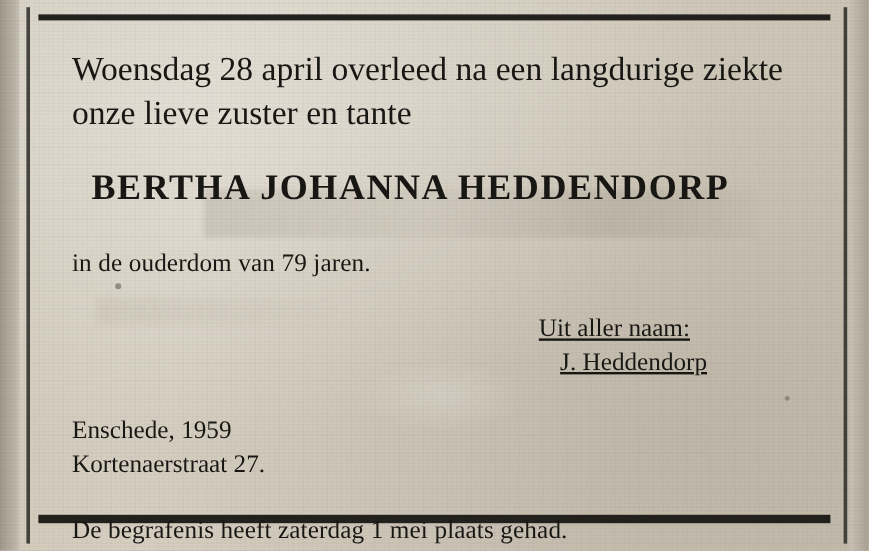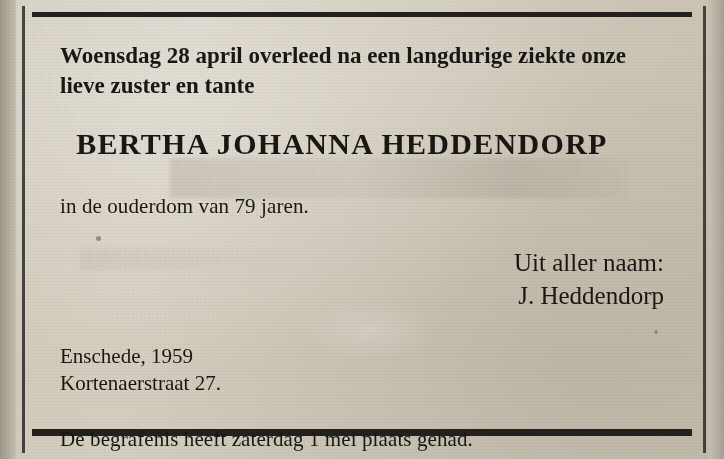--- a/index.html
+++ b/index.html
@@ -102,22 +102,22 @@
     color: #191713;
   }
 
   .line {
     font-size: 21px;
     line-height: 1.28;
     letter-spacing: 0.1px;
   }
 
   .lead {
-    font-weight: bold;
-    font-size: 23px;
+    font-weight: normal;
+    font-size: 28px;
     line-height: 1.30;
     margin: 0 0 0 0;
     max-width: 620px;
   }
 
   .name {
     text-align: center;
     font-weight: bold;
     font-size: 30px;
     letter-spacing: 1.3px;
@@ -126,24 +126,25 @@
     padding-right: 40px;
   }
 
   .age {
     margin-top: 32px;
     font-size: 21px;
   }
 
   .signature-block {
     margin-top: 26px;
-    text-align: right;
+    text-align: center;
     padding-left: 300px;
-    font-size: 25px;
+    font-size: 21px;
     line-height: 1.35;
+    text-decoration: underline;
   }
 
   .place-block {
     margin-top: 30px;
     font-size: 21px;
     line-height: 1.30;
   }
 
   .funeral {
     margin-top: 28px;

